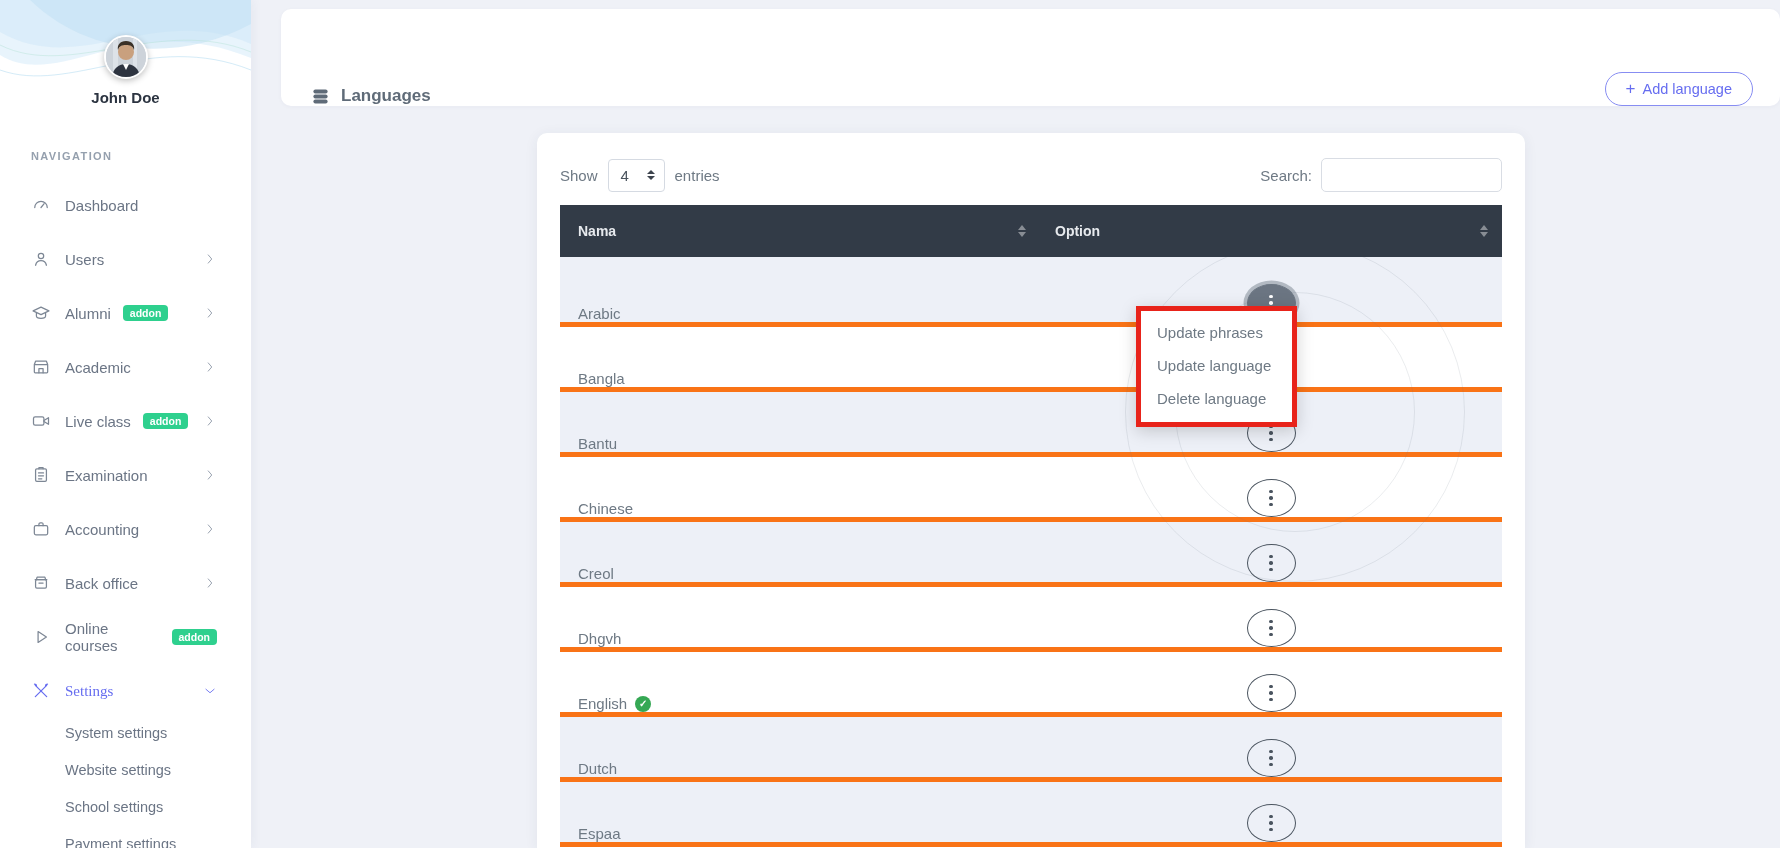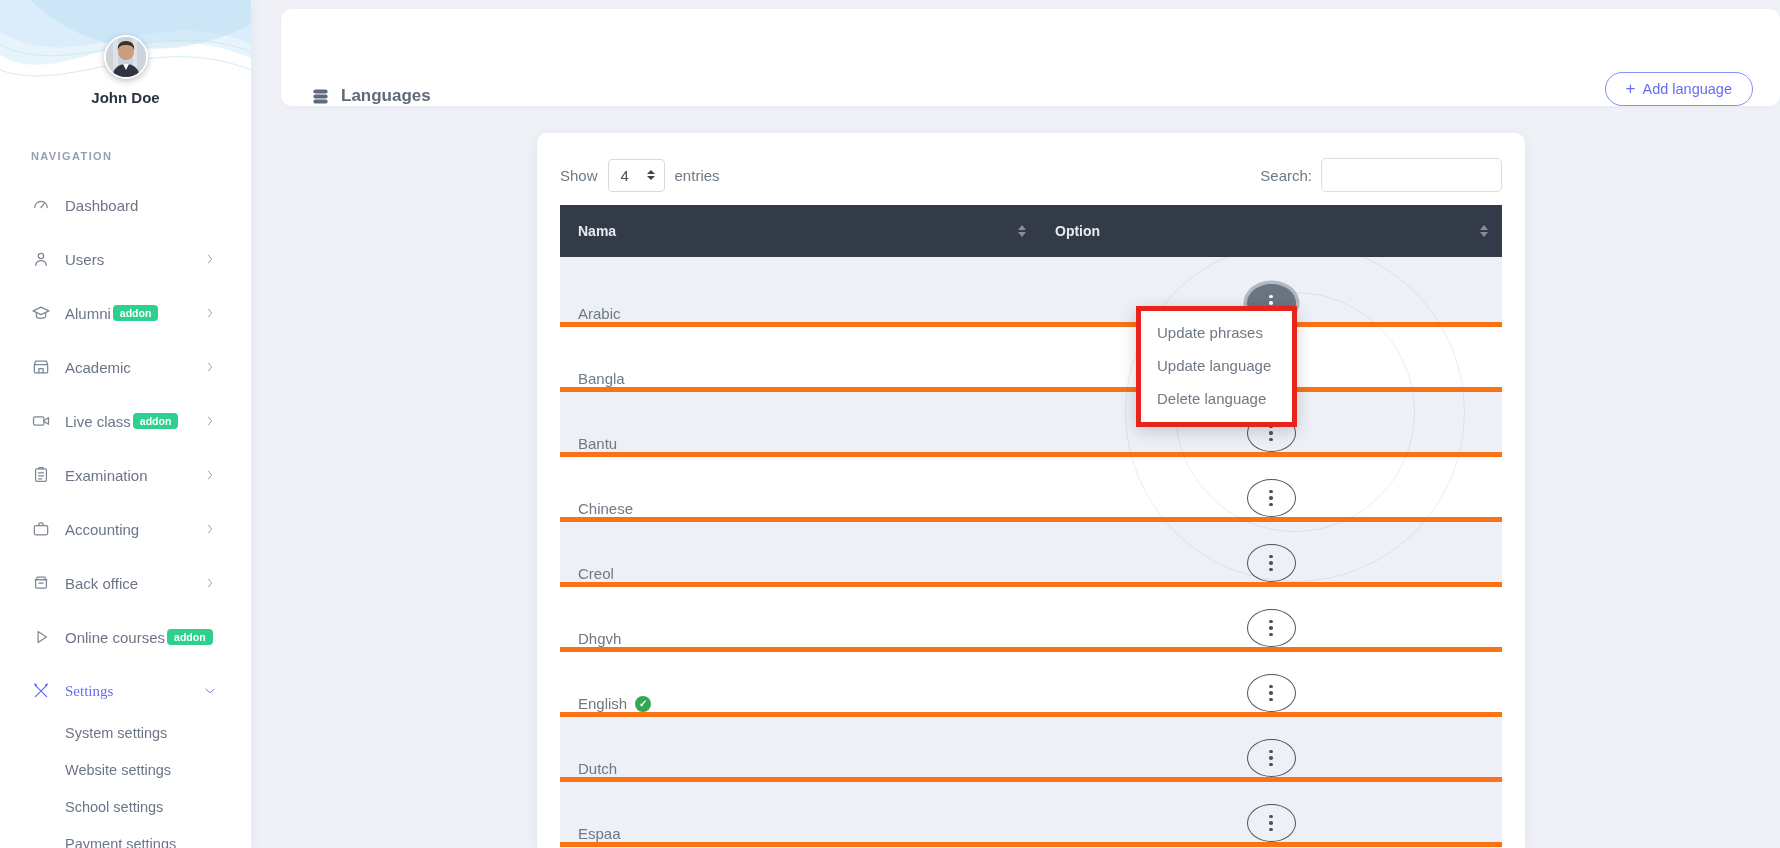--- a/index.html
+++ b/index.html
@@ -35,21 +35,21 @@
   .nav { position:absolute; top:178px; left:0; width:251px; }
   .nav-item {
     height:54px; display:flex; align-items:center;
     padding:0 34px 0 31px; font-size:15px; color:#6b7585; cursor:pointer;
   }
   .nav-item .ic { width:20px; height:20px; margin-right:14px; flex:none; display:flex; align-items:center; justify-content:center; }
   .nav-item .ic svg { stroke:#7d8795; }
   .nav-item.active { color:var(--accent);font-family:Liberation Serif, serif; }
   .nav-item.active .ic svg { stroke:var(--accent); }
   .badge {
-    margin-left:2px; background:var(--badge-green); color:#fff;
+    margin-left:12px; background:var(--badge-green); color:#fff;
     font-size:10.5px; font-weight:bold; padding:3px 7px 2.5px; border-radius:4px; line-height:1;
   }
   .chev { margin-left:auto; display:flex; }
   .chev svg { stroke:#8a95a5; }
   .nav-item.active .chev svg { stroke:var(--accent); }
   .subnav { position:absolute; top:714px; left:0; width:251px; }
   .subnav-item {
     height:37px; display:flex; align-items:center; padding-left:65px;
     font-size:14.5px; color:#6b7585; cursor:pointer;
   }

